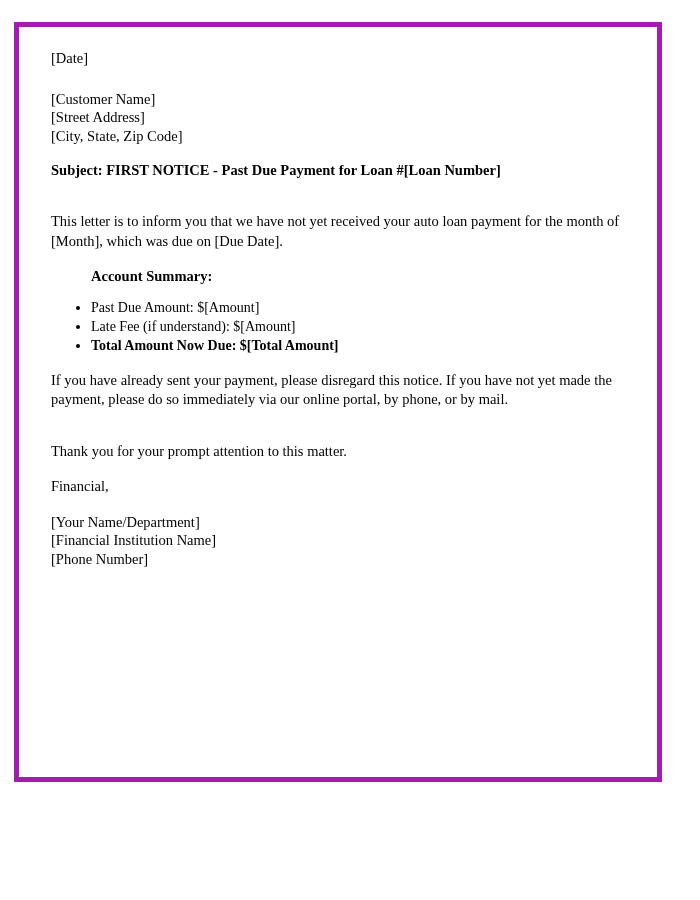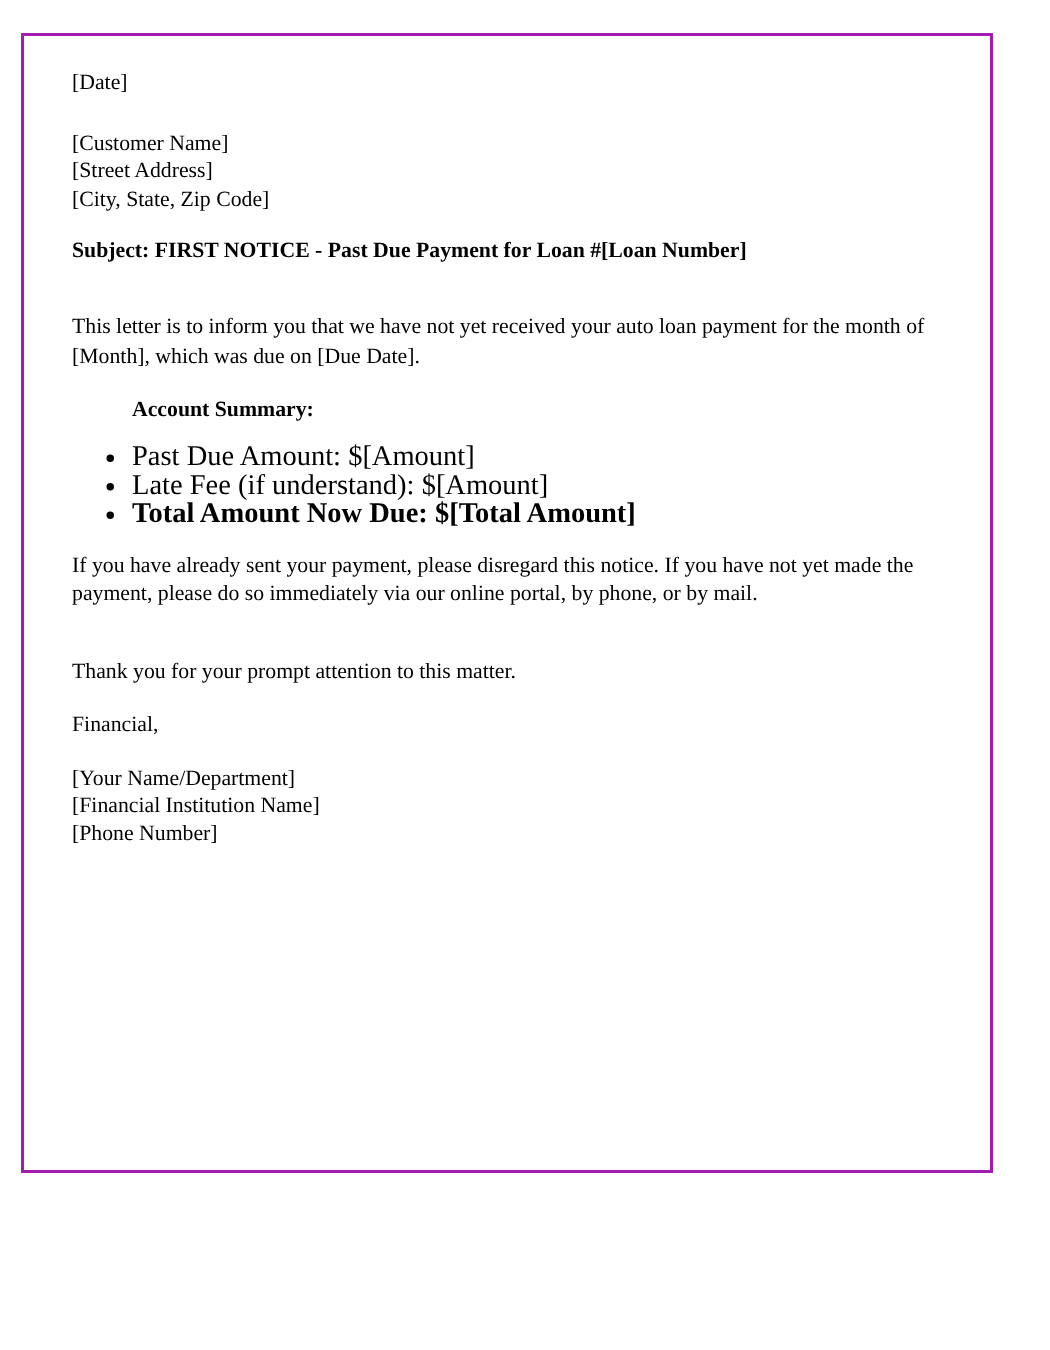--- a/index.html
+++ b/index.html
@@ -18,21 +18,21 @@
     width: 700px;
     height: 900px;
     box-sizing: border-box;
   }
   .sheet {
     position: absolute;
     left: 14px;
     top: 22px;
     width: 648px;
     height: 760px;
-    border: 2px solid #a21caf;
+    border: 5px solid #a21caf;
     box-sizing: border-box;
     background: #ffffff;
   }
   .content {
     position: absolute;
     left: 32px;
     top: 22px;
     width: 570px;
   }
   .line {
@@ -58,21 +58,21 @@
     font-weight: bold;
     line-height: 19px;
     margin: 0;
   }
   ul.summary {
     margin: 0;
     padding-left: 40px;
     list-style-type: disc;
   }
   ul.summary li {
-    font-size: 19px;
+    font-size: 14px;
     line-height: 19px;
     margin: 0;
     padding: 0;
   }
 </style>
 </head>
 <body>
 
 <div class="page">
   <div class="sheet">

